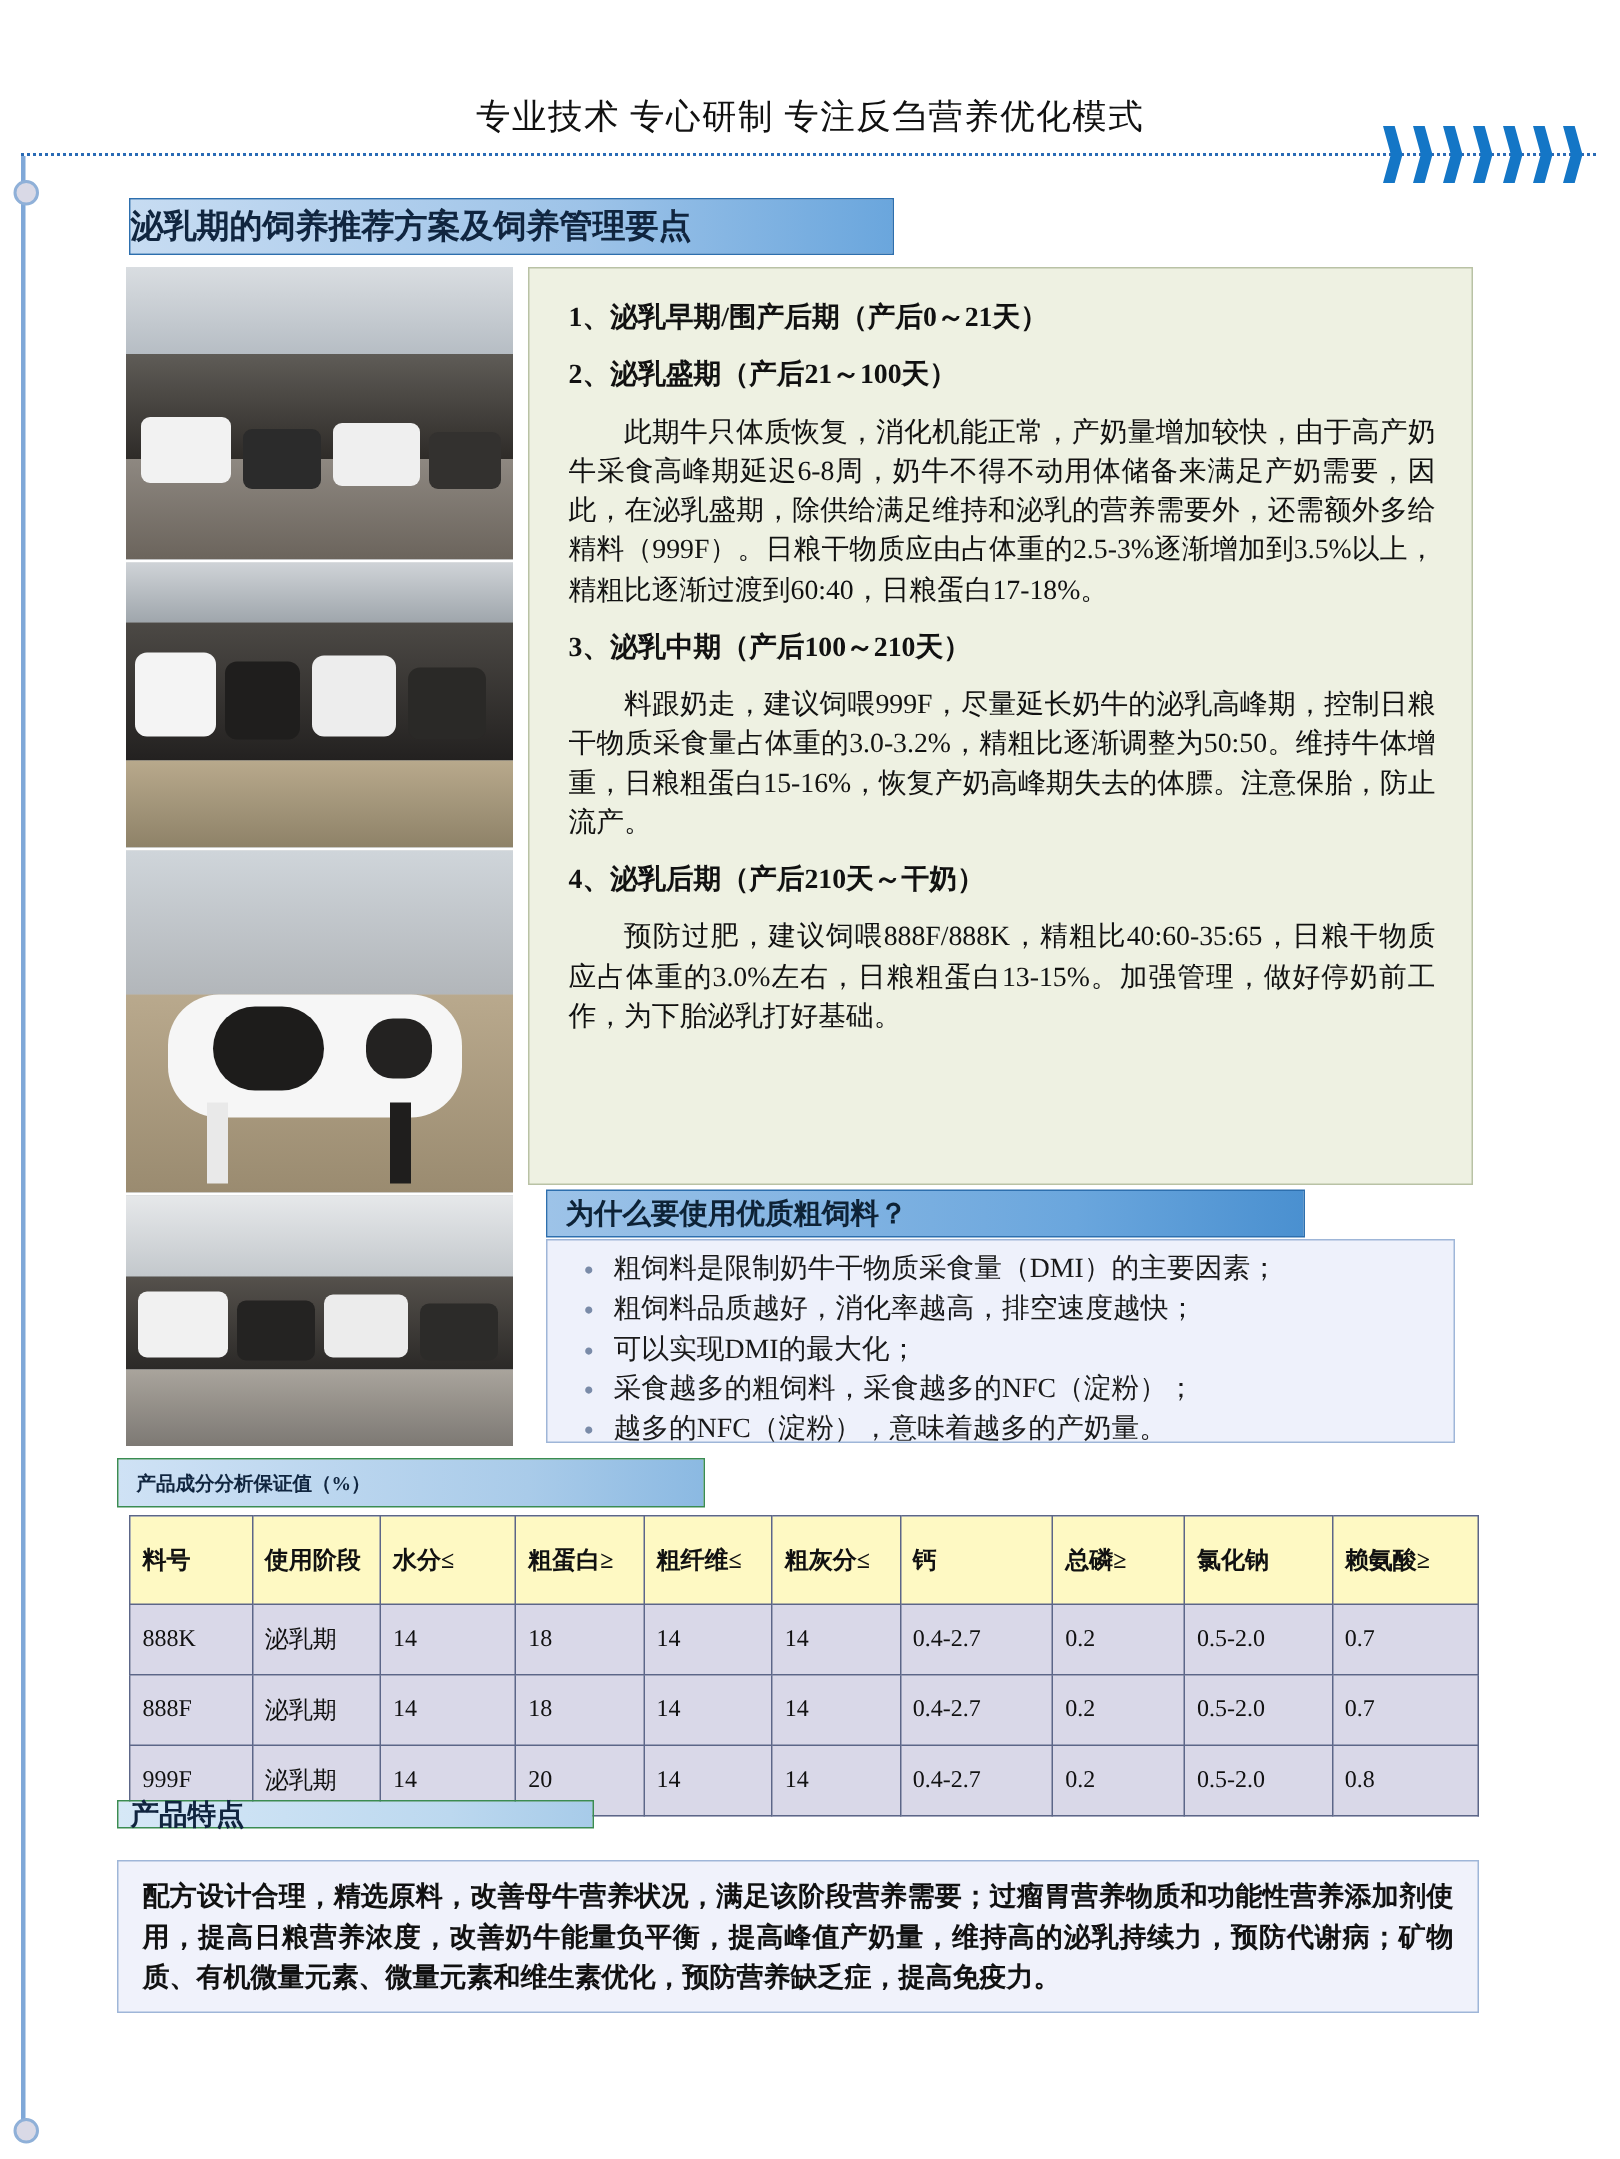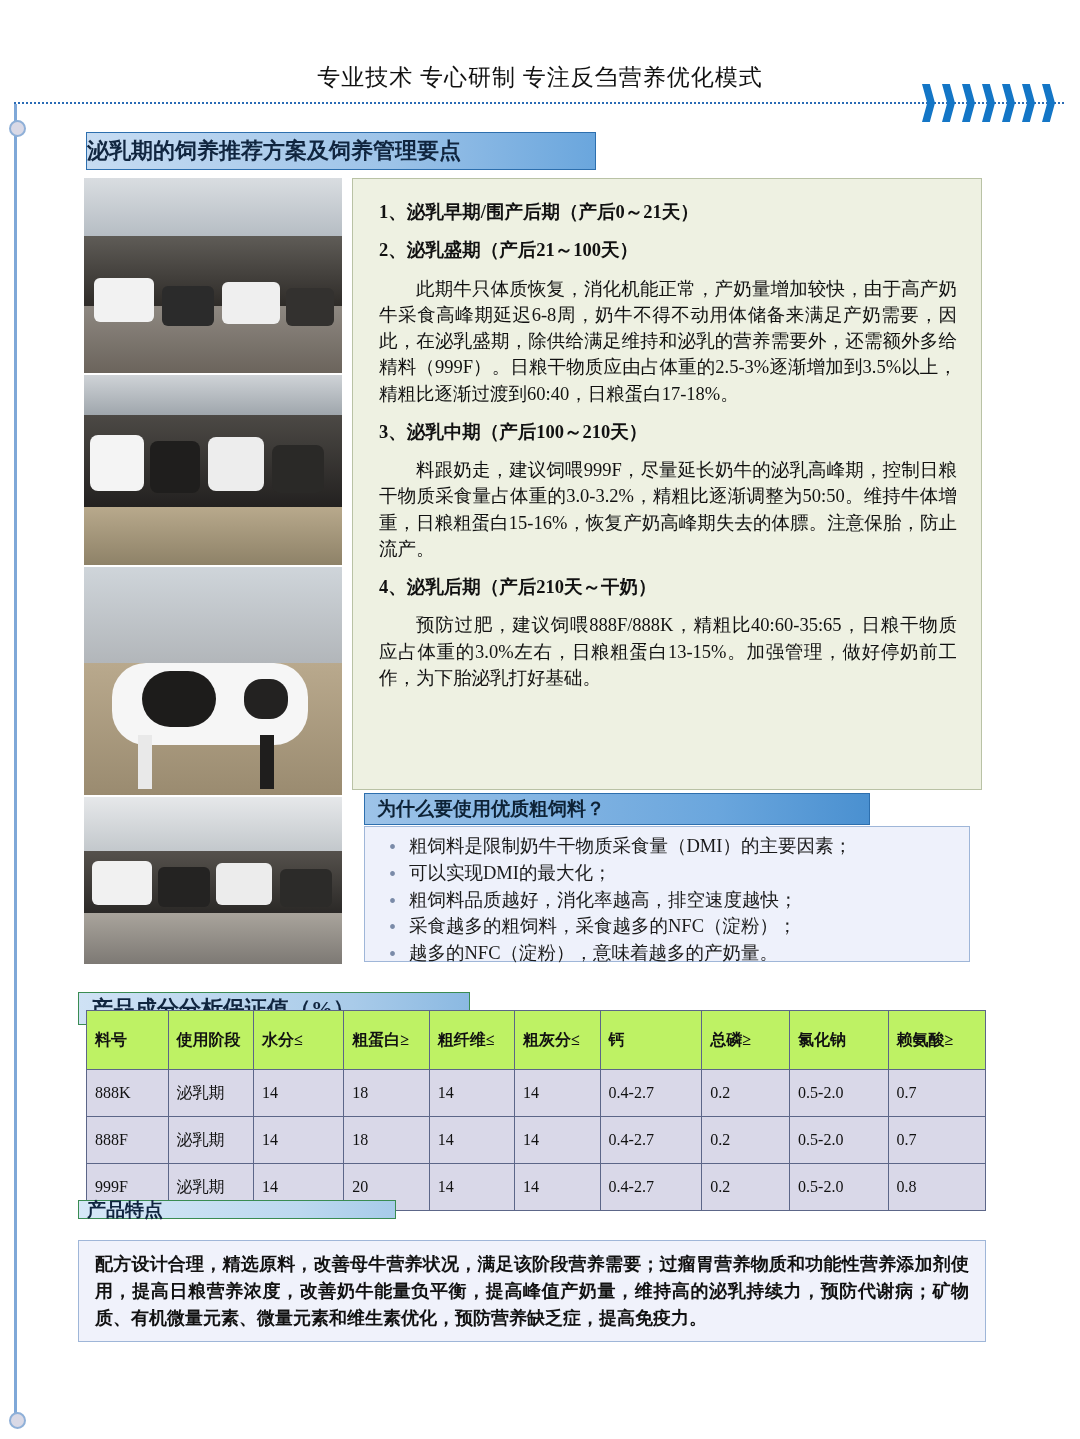--- a/index.html
+++ b/index.html
@@ -107,23 +107,22 @@
     padding-left: 12px;
     color: #0d2236;
   }
   .banner-green {
     left: 78px;
     top: 972px;
     width: 392px;
     height: 33px;
     background: linear-gradient(to right, #cfe2f5 0%, #a9cbe9 70%, #8bb9e2 100%);
     border: 1px solid #3a8c52;
-    font-size: 22px;
+    font-size: 13px;
     padding-left: 12px;
-    margin-top: 20px;
   }
   .banner-green2 {
     left: 78px;
     top: 1200px;
     width: 318px;
     height: 19px;
     background: linear-gradient(to right, #d6e8f7 0%, #bcd8ef 70%, #a7cbe9 100%);
     border: 1px solid #3a8c52;
     font-size: 19px;
     padding-left: 8px;
@@ -201,21 +200,21 @@
     font-size: 16px;
   }
   table.spec th, table.spec td {
     border: 1px solid #5c6688;
     padding: 6px 8px;
     text-align: left;
     vertical-align: middle;
     color: #111;
   }
   table.spec thead th {
-    background: #bef264;
+    background: #fef9c3;
     font-weight: bold;
     height: 46px;
   }
   table.spec tbody td {
     background: #d9d8e8;
     height: 34px;
   }
 
   
   .features {
@@ -307,22 +306,22 @@
   <p class="t-body">料跟奶走，建议饲喂999F，尽量延长奶牛的泌乳高峰期，控制日粮干物质采食量占体重的3.0-3.2%，精粗比逐渐调整为50:50。维持牛体增重，日粮粗蛋白15-16%，恢复产奶高峰期失去的体膘。注意保胎，防止流产。</p>
   <p class="t-head">4、泌乳后期（产后210天～干奶）</p>
   <p class="t-body">预防过肥，建议饲喂888F/888K，精粗比40:60-35:65，日粮干物质应占体重的3.0%左右，日粮粗蛋白13-15%。加强管理，做好停奶前工作，为下胎泌乳打好基础。</p>
 </div>
 
 <div class="banner banner-sub">为什么要使用优质粗饲料？</div>
 
 <div class="bullets">
   <ul>
     <li>粗饲料是限制奶牛干物质采食量（DMI）的主要因素；</li>
+    <li>粗饲料品质越好，消化率越高，排空速度越快；</li>
     <li>可以实现DMI的最大化；</li>
-    <li>粗饲料品质越好，消化率越高，排空速度越快；</li>
     <li>采食越多的粗饲料，采食越多的NFC（淀粉）；</li>
     <li>越多的NFC（淀粉），意味着越多的产奶量。</li>
   </ul>
 </div>
 
 <div class="banner banner-green">产品成分分析保证值（%）</div>
 
 <table class="spec">
   <thead>
     <tr>

